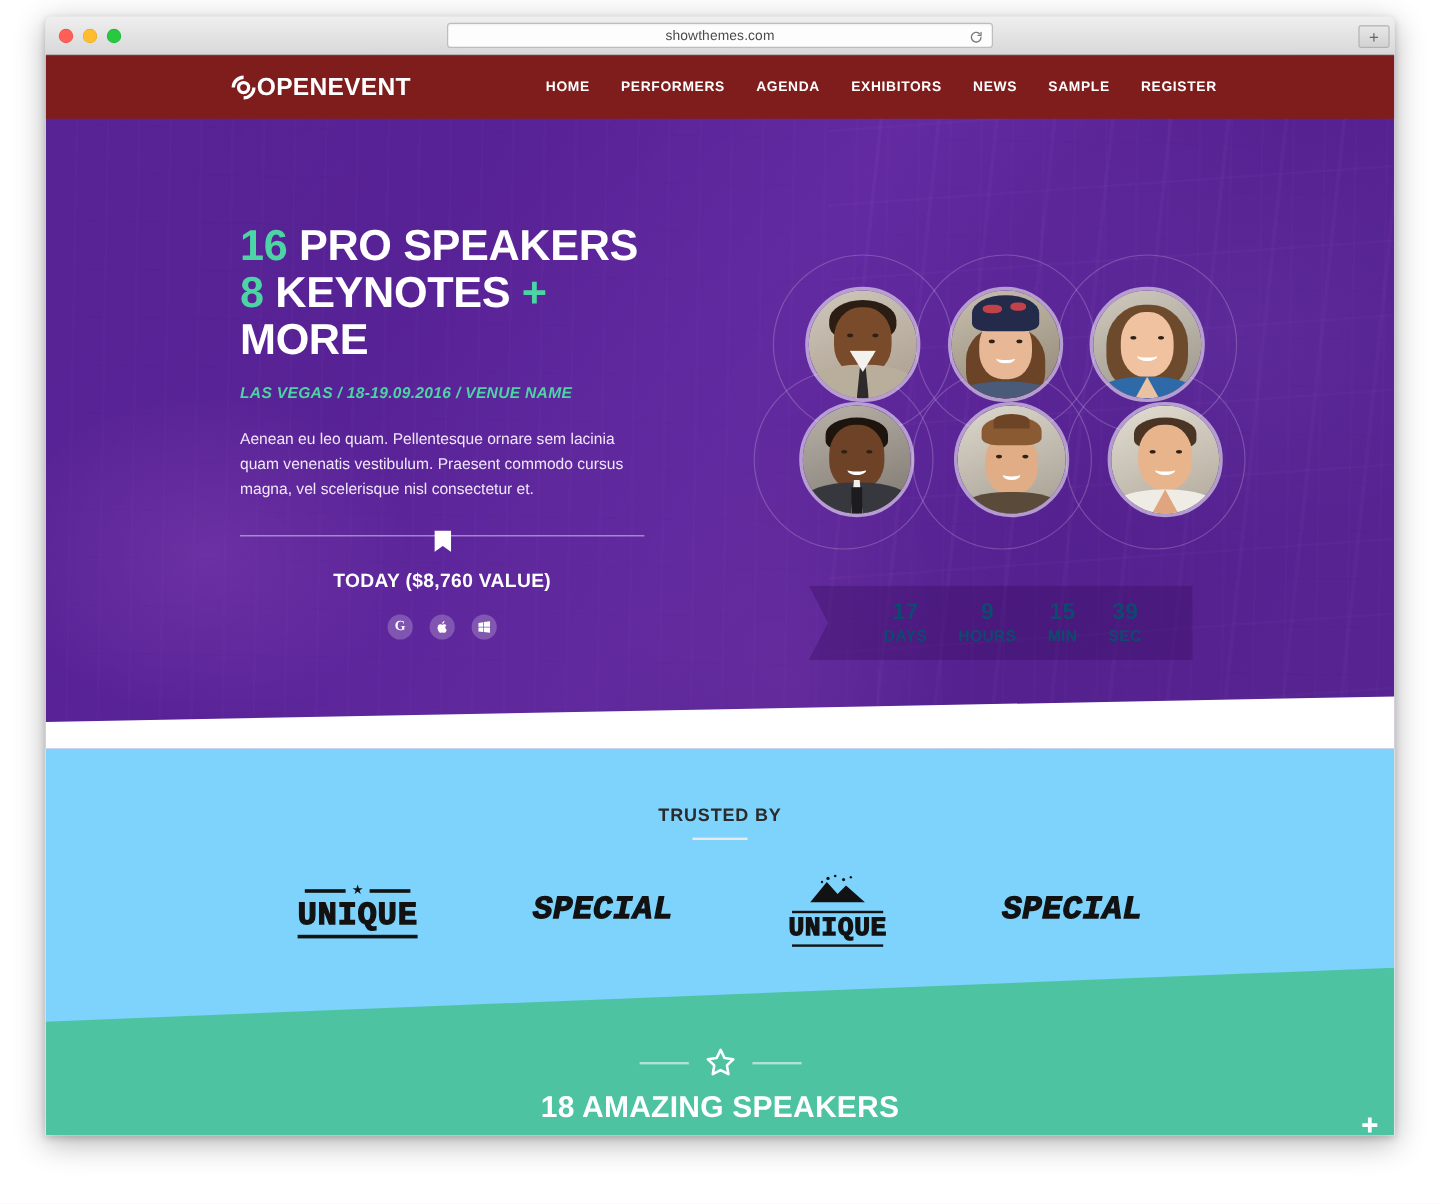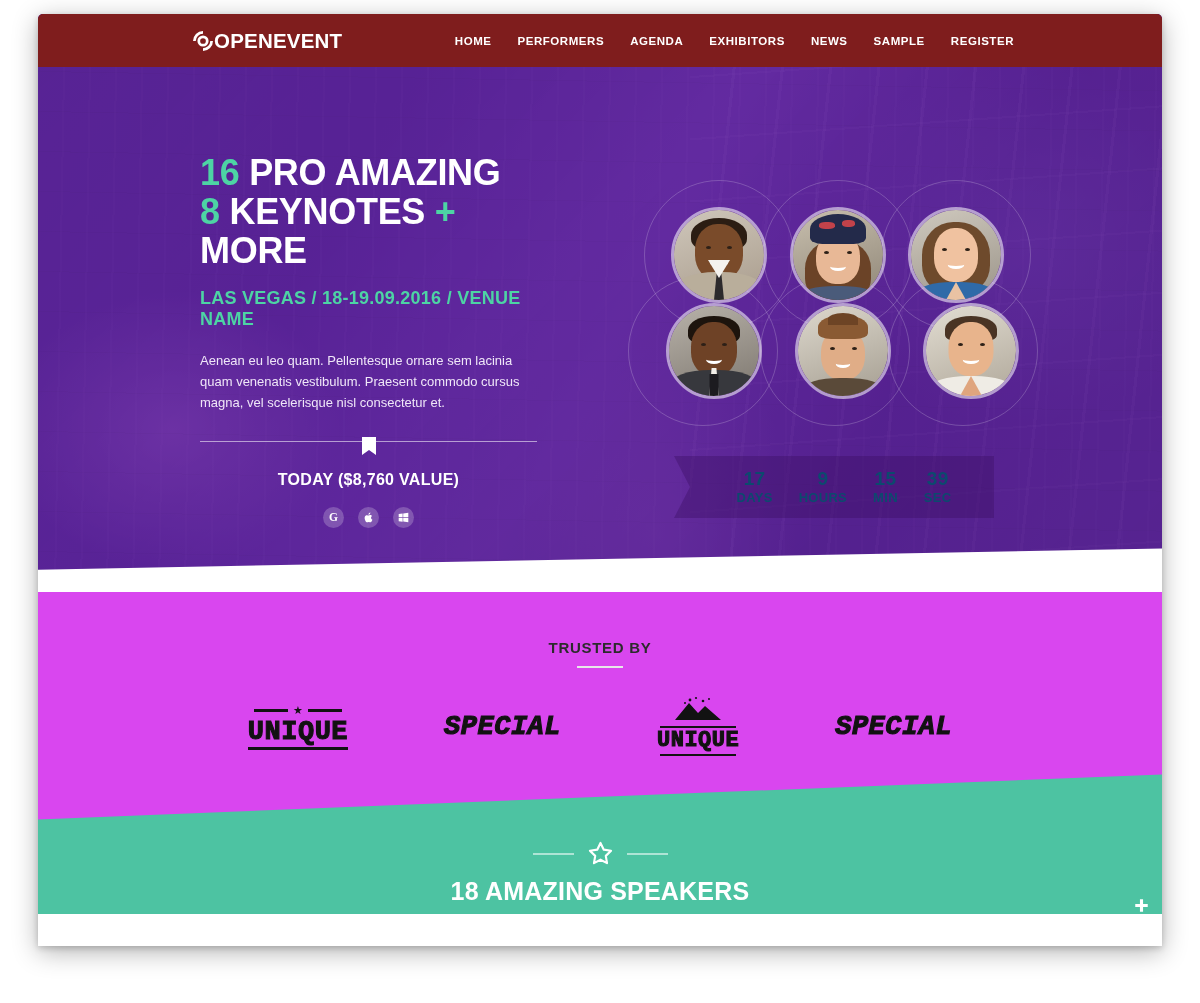--- a/index.html
+++ b/index.html
@@ -147,22 +147,23 @@
     z-index: 10;
   }
   .hero-left { position: absolute; left: 162px; top: 140px; width: 360px; }
   .headline {
     font-size: 36px; font-weight: 700; color: #ffffff;
     line-height: 1.08; letter-spacing: -0.3px;
   }
   .hl-accent { color: #4dd4a4; }
   .subhead {
     margin-top: 17px;
-    font-size: 18px; font-weight: 700; color: #4dd4a4;
+    font-size: 13px; font-weight: 700; color: #4dd4a4;
     letter-spacing: .25px;
+    font-style: italic;
   }
   .hero-para {
     margin-top: 20px;
     font-size: 13px; color: #efe6f8;
     line-height: 1.62; width: 330px;
   }
   .divider-wrap {
     position: relative;
     margin-top: 24px;
     width: 337px; height: 20px;
@@ -254,21 +255,21 @@
   .cd-cell {
     text-align: center; padding: 0 13px; color: #0c4a6e;
   }
   .cd-num { font-size: 19px; font-weight: 700; line-height: 1.05; letter-spacing: .3px; }
   .cd-lbl { font-size: 13px; font-weight: 700; margin-top: 2px; letter-spacing: .3px; }
 
   
   .trusted {
     position: absolute; left: 0; top: 578px;
     width: 100%; height: 232px;
-    background: #d946ef;
+    background: #7dd3fc;
     overflow: hidden;
   }
   .trusted-title {
     margin-top: 47px; text-align: center;
     font-size: 15px; font-weight: 700; color: #2b2b2b;
     letter-spacing: .7px;
   }
   .trusted-rule {
     margin: 10px auto 0; width: 46px; height: 2px; background: #e8e8e8;
   }
@@ -319,34 +320,53 @@
     position: absolute; right: 13px; bottom: 9px;
     width: 15px; height: 15px; color: #ffffff;
     cursor: pointer;
   }
 </style>
 </head>
 <body>
 
 <div class="browser-window">
 
+  <div class="titlebar">
+    <div class="traffic">
+      <div class="dot red"></div>
+      <div class="dot yellow"></div>
+      <div class="dot green"></div>
+    </div>
+
+    <div class="urlbar">
+      <span class="url-text">showthemes.com</span>
+      <span class="reload-icon">
+        <svg viewBox="0 0 24 24" fill="none" stroke="currentColor" stroke-width="2.2" stroke-linecap="round">
+            <path d="M20 12a8 8 0 1 1-2.6-5.9"></path>
+            <path d="M20 4v5h-5"></path>
+          </svg>
+      </span>
+    </div>
+
+    <div class="newtab-btn">+</div>
+  </div>
 
   <div class="viewport">
 
     <section class="hero">
       <div class="hero-photo"></div>
       <div class="hero-tint"></div>
       <div class="hero-tint2"></div>
 
       <div class="hero-inner">
 
         <div class="hero-left">
           <h1 class="headline">
             <span class="hl-accent">16</span>
-            <span>PRO AMAZING</span><br>
+            <span>PRO SPEAKERS</span><br>
             <span class="hl-accent">8</span>
             <span>KEYNOTES</span>
             <span class="hl-accent">+</span>
             <span>MORE</span>
           </h1>
 
           <div class="subhead">LAS VEGAS / 18-19.09.2016 / VENUE NAME</div>
 
           <p class="hero-para">Aenean eu leo quam. Pellentesque ornare sem lacinia quam venenatis vestibulum. Praesent commodo cursus magna, vel scelerisque nisl consectetur et.</p>
 

